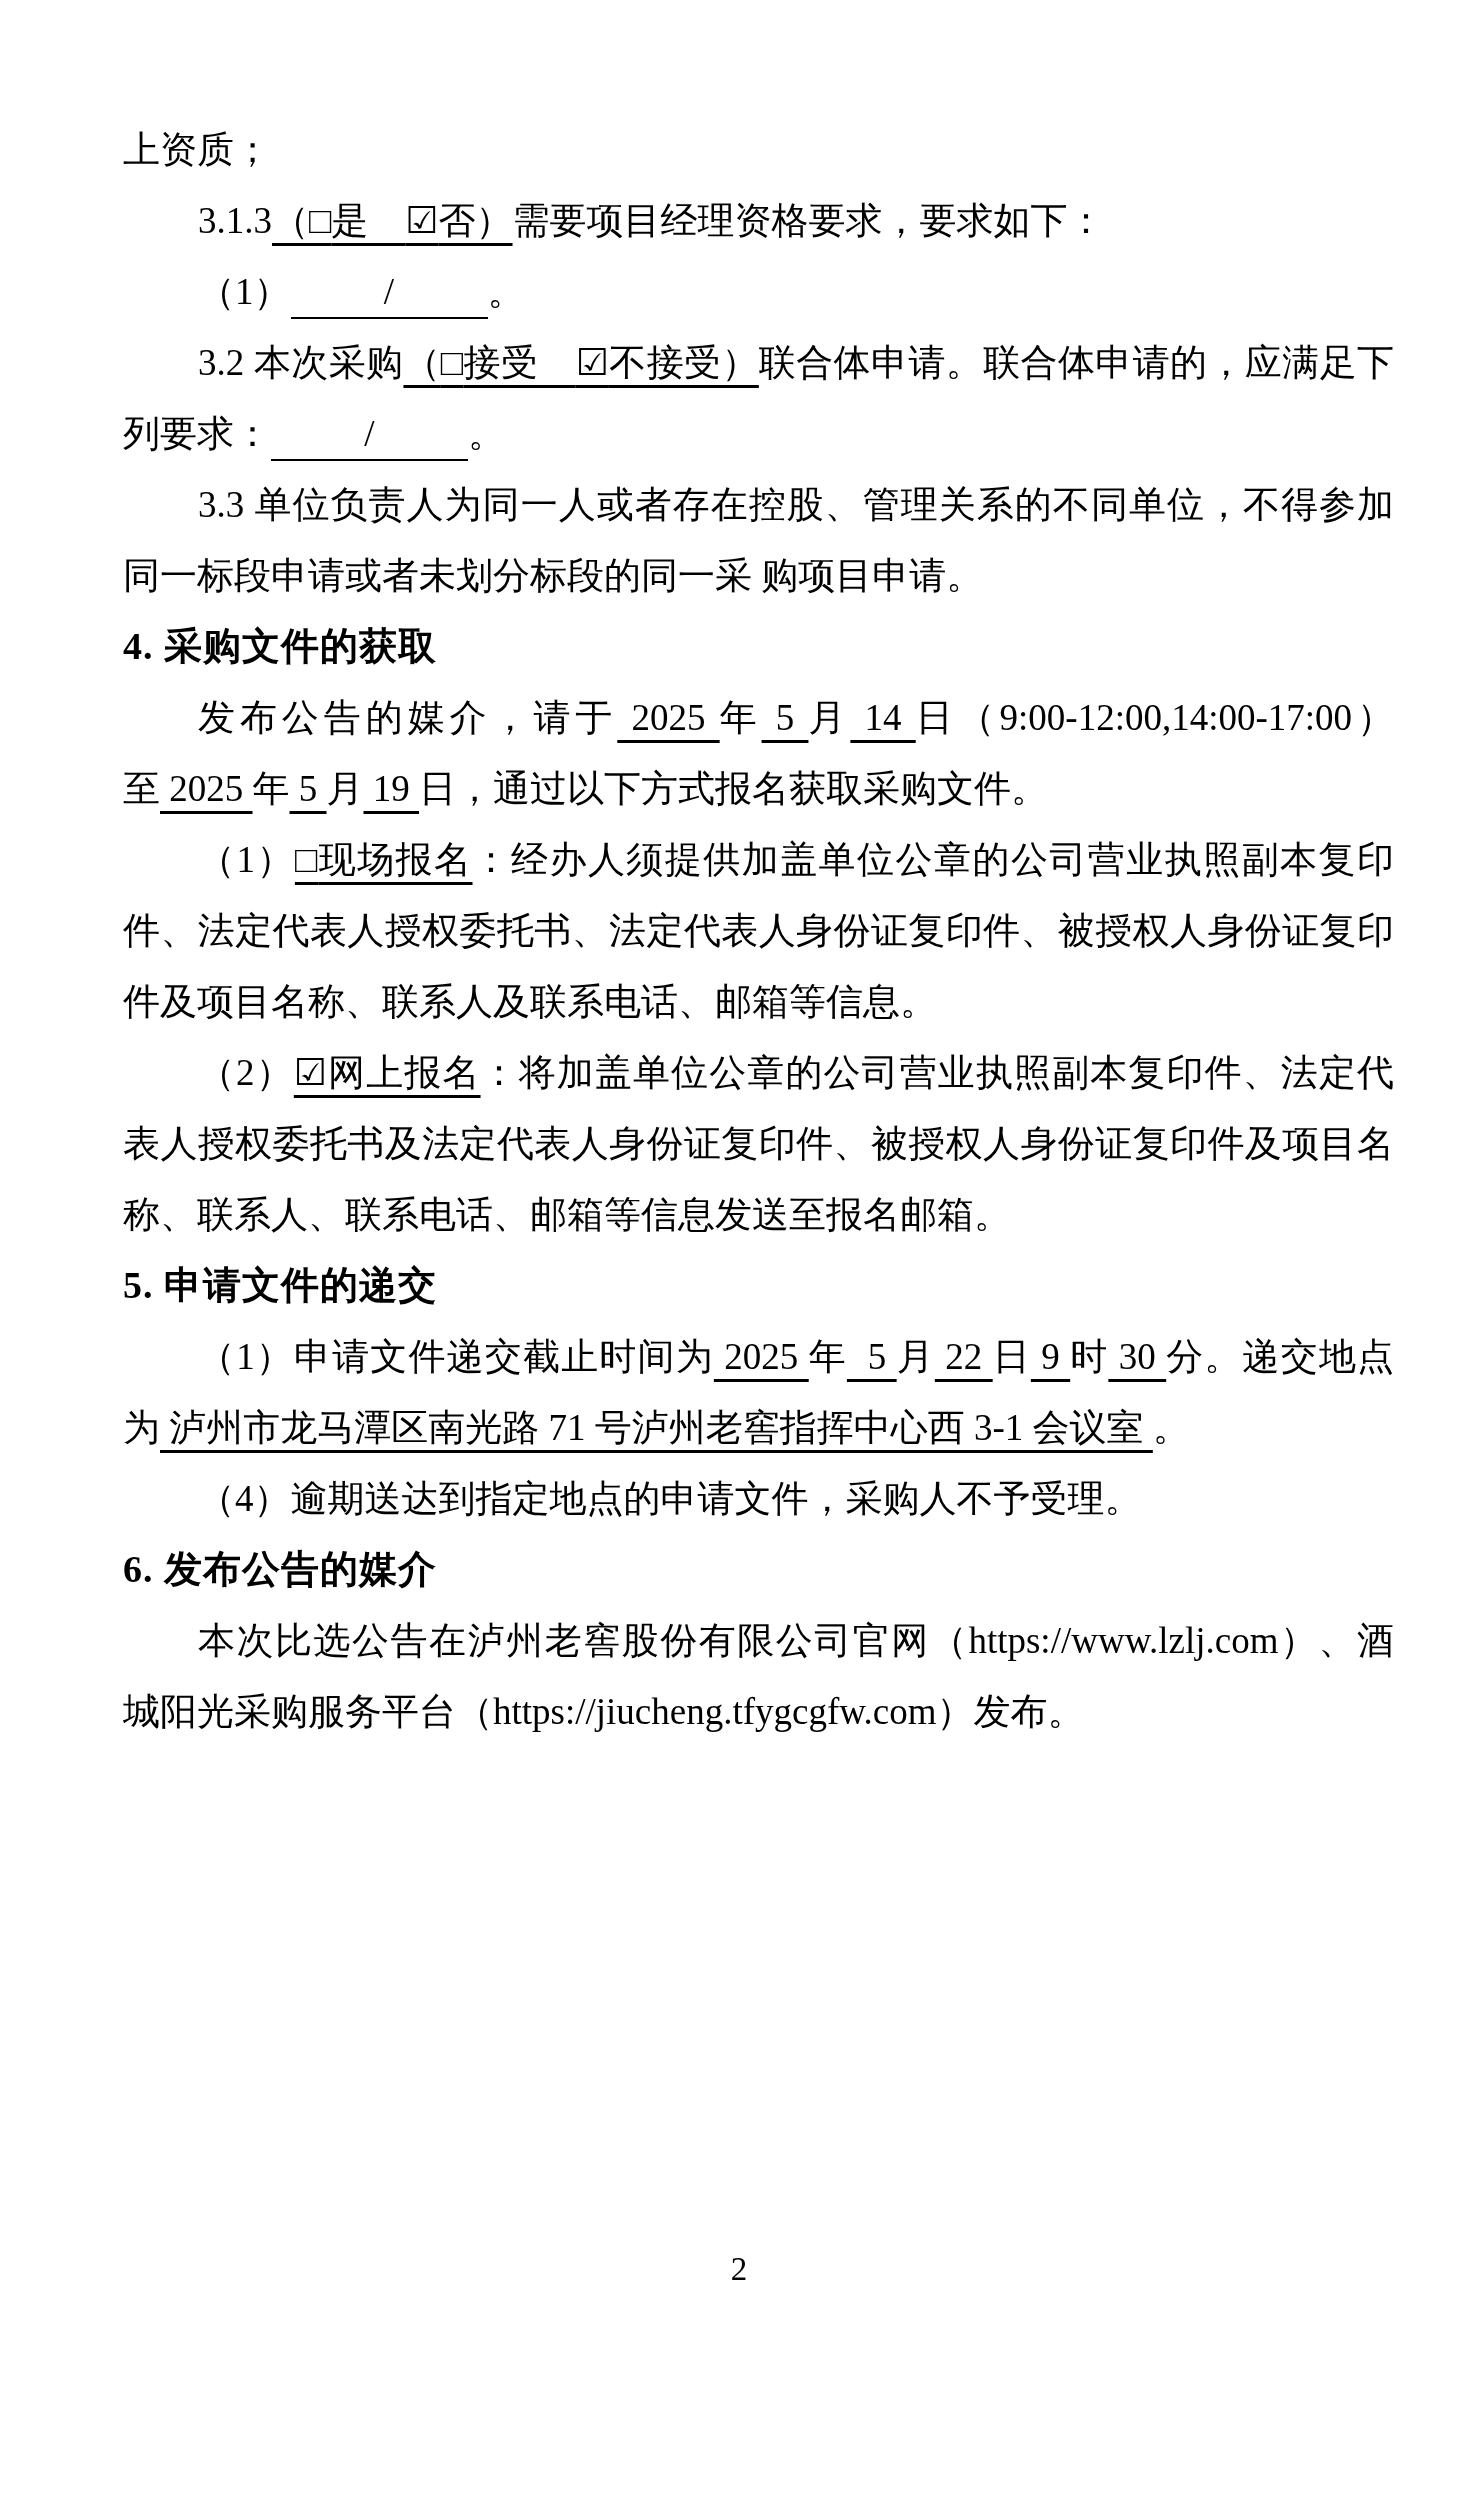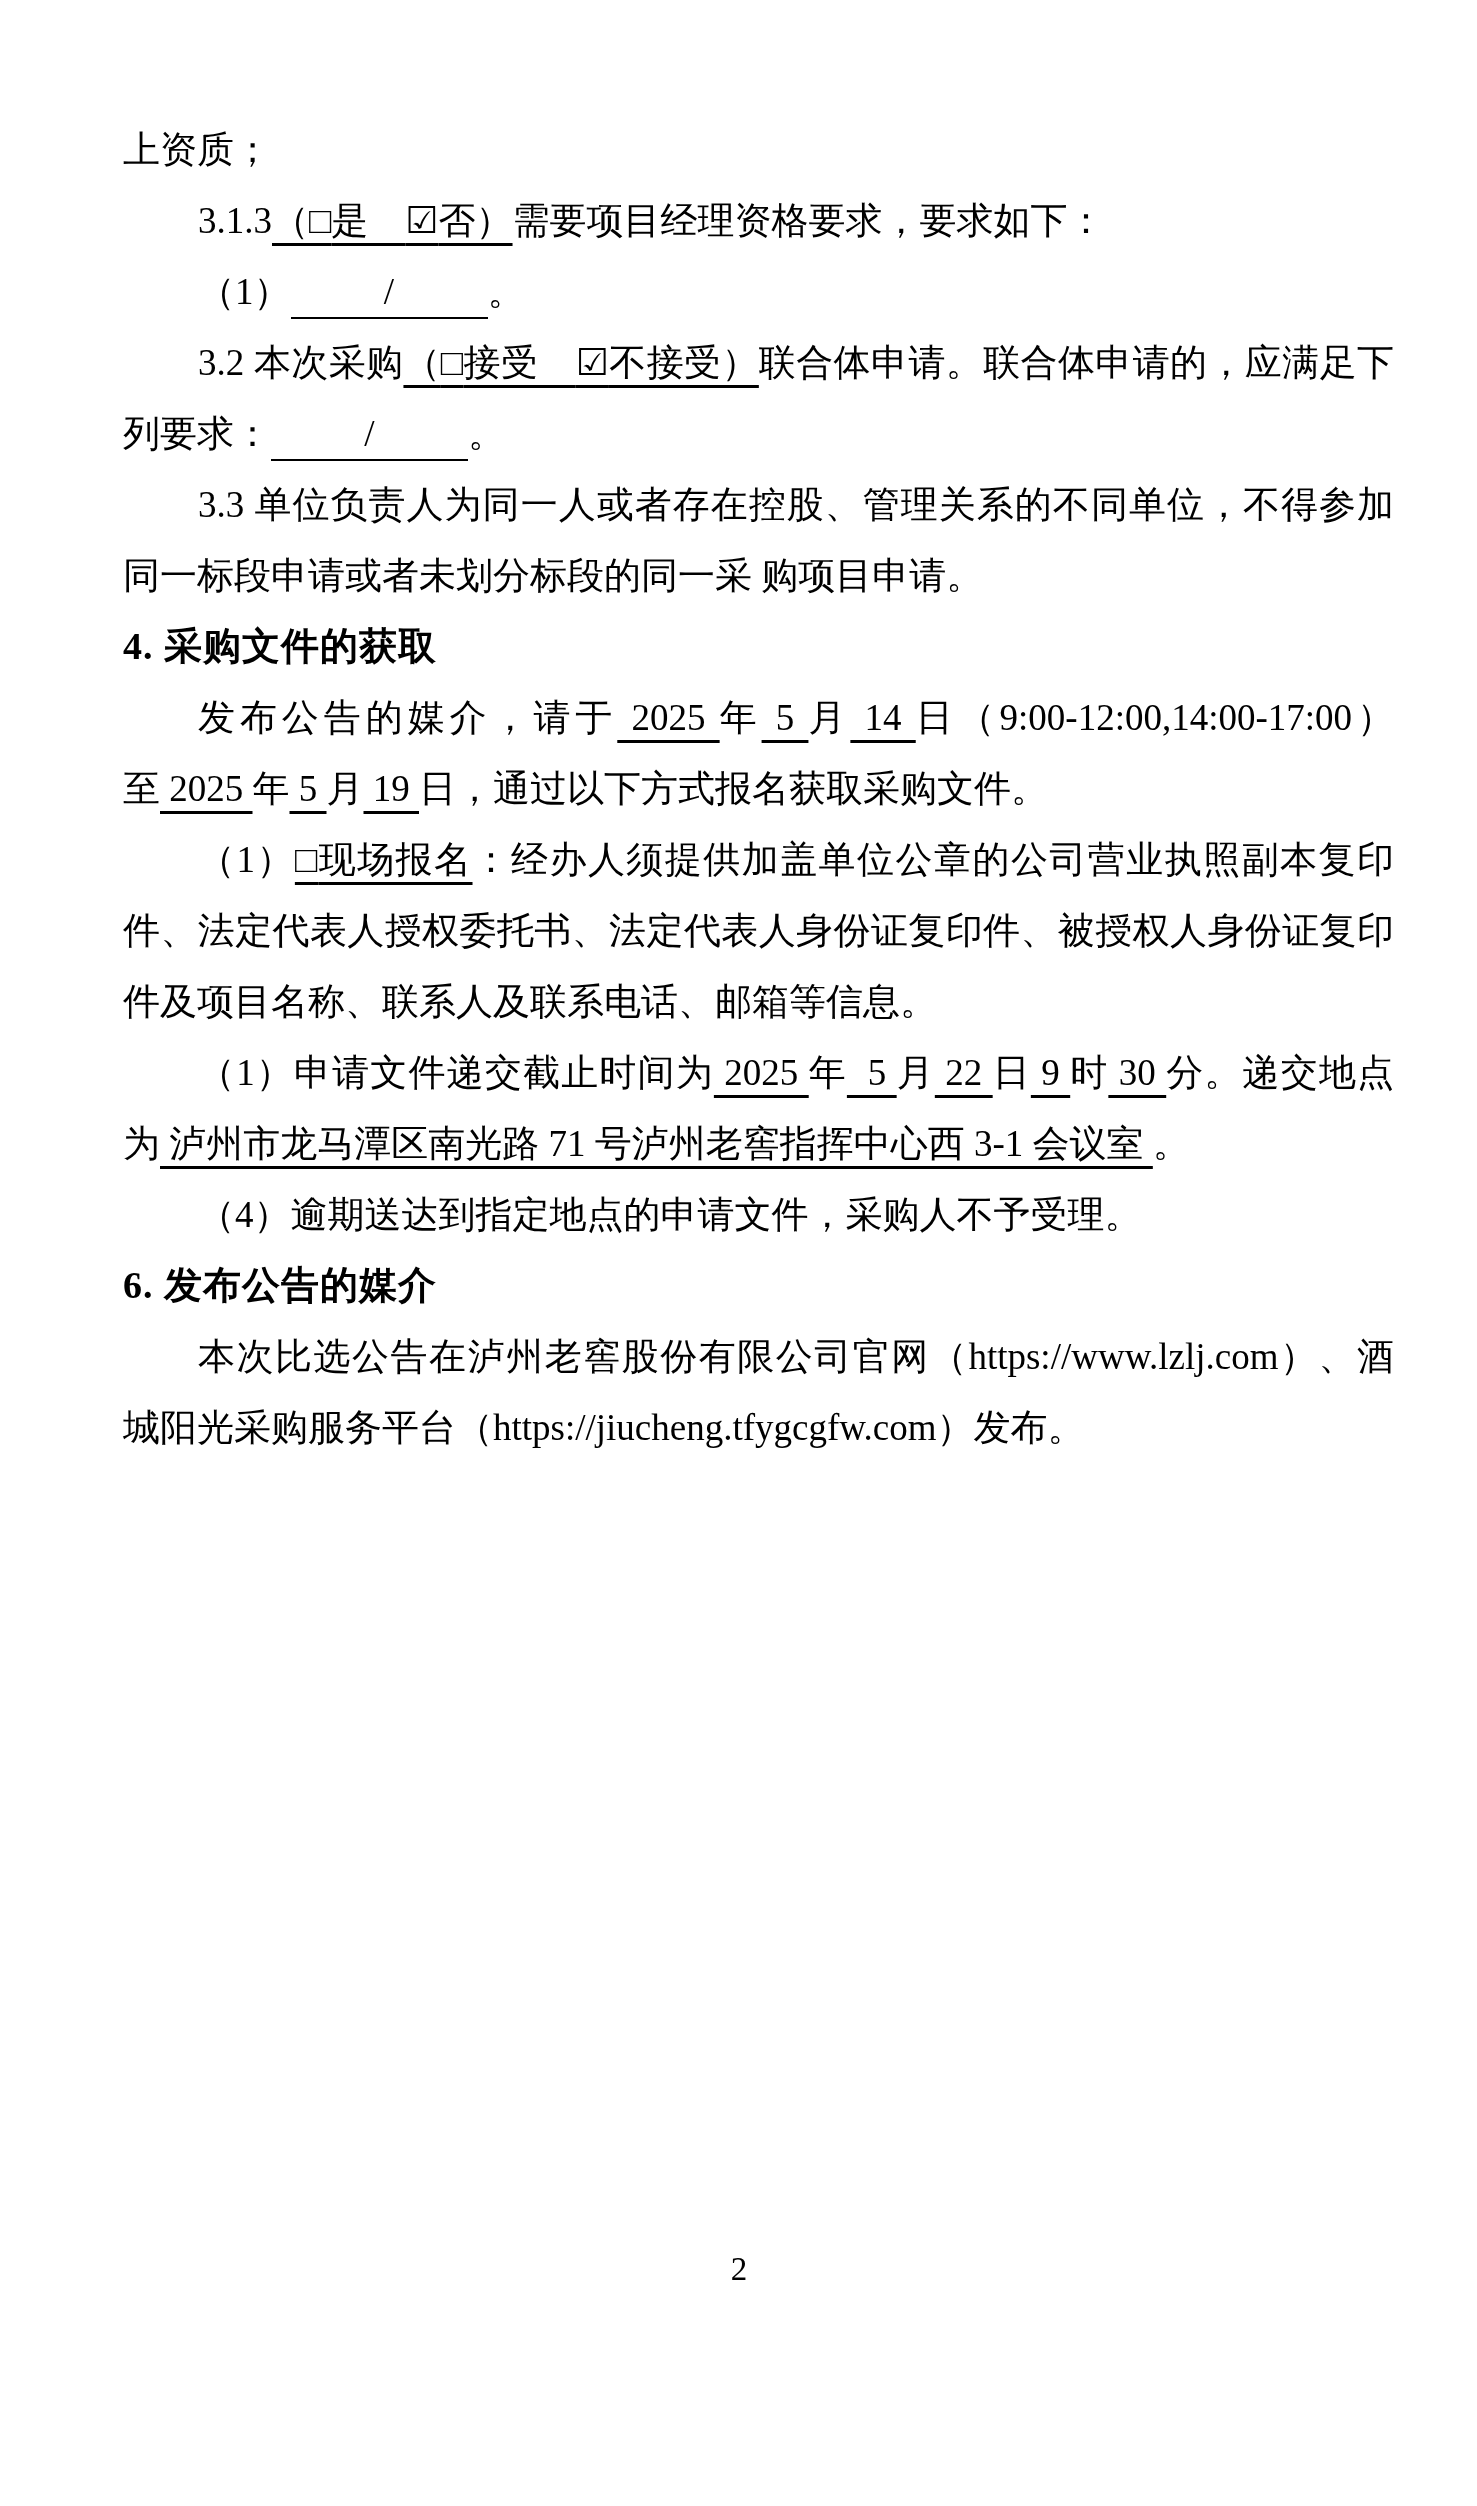--- a/index.html
+++ b/index.html
@@ -98,21 +98,27 @@
     </p>
 
     <p class="indent">
       <span>发布公告的媒介，请于</span><span class="u">&nbsp;2025&nbsp;</span><span>年</span><span class="u">&nbsp;5&nbsp;</span><span>月</span><span class="u">&nbsp;14&nbsp;</span><span>日（9:00-12:00,14:00-17:00）至</span><span class="u">&nbsp;2025&nbsp;</span><span>年</span><span class="u">&nbsp;5&nbsp;</span><span>月</span><span class="u">&nbsp;19&nbsp;</span><span>日，通过以下方式报名获取采购文件。</span>
     </p>
 
     <p class="indent">
       <span>（1）</span><span class="u">□</span><span class="u">现场报名</span><span>：经办人须提供加盖单位公章的公司营业执照副本复印件、法定代表人授权委托书、法定代表人身份证复印件、被授权人身份证复印件及项目名称、联系人及联系电话、邮箱等信息。</span>
     </p>
 
+    <p class="indent">
+      <span>（2）</span><span class="u">☑</span><span class="u">网上报名</span><span>：将加盖单位公章的公司营业执照副本复印件、法定代表人授权委托书及法定代表人身份证复印件、被授权人身份证复印件及项目名称、联系人、联系电话、邮箱等信息发送至报名邮箱。</span>
+    </p>
 
+    <p class="h">
+      <span>5. 申请文件的递交</span>
+    </p>
 
     <p class="indent">
       <span>（1）申请文件递交截止时间为</span><span class="u">&nbsp;2025&nbsp;</span><span>年</span><span class="u">&nbsp;&nbsp;5&nbsp;</span><span>月</span><span class="u">&nbsp;22&nbsp;</span><span>日</span><span class="u">&nbsp;9&nbsp;</span><span>时</span><span class="u">&nbsp;30&nbsp;</span><span>分。递交地点为</span><span class="u">&nbsp;泸州市龙马潭区南光路 71 号泸州老窖指挥中心西 3-1 会议室&nbsp;</span><span>。</span>
     </p>
 
     <p class="indent">
       <span>（4）逾期送达到指定地点的申请文件，采购人不予受理。</span>
     </p>
 
 

